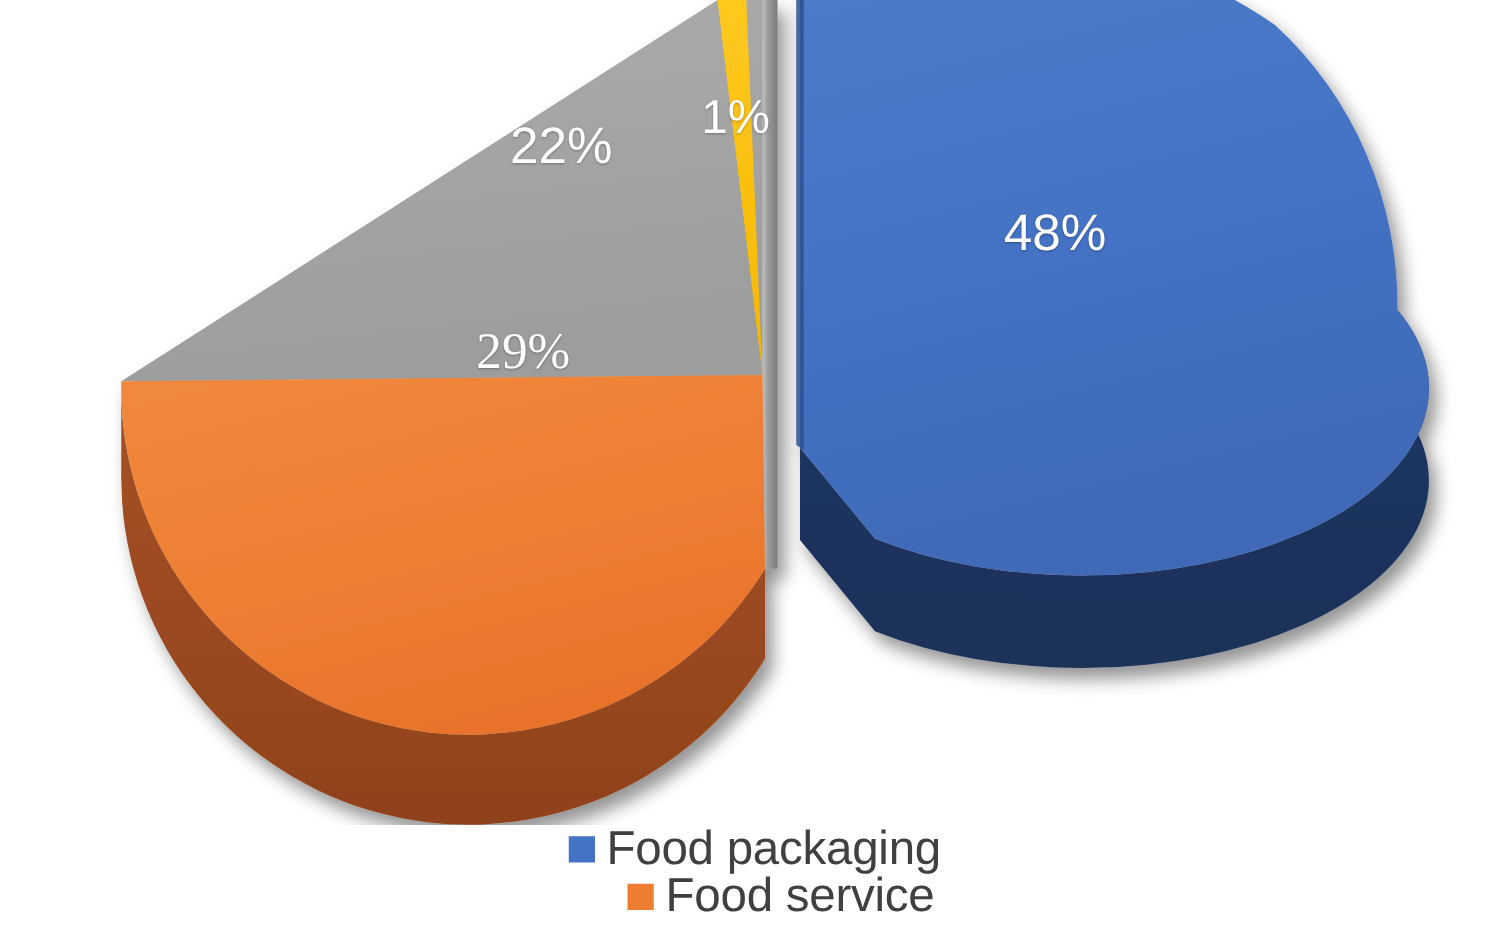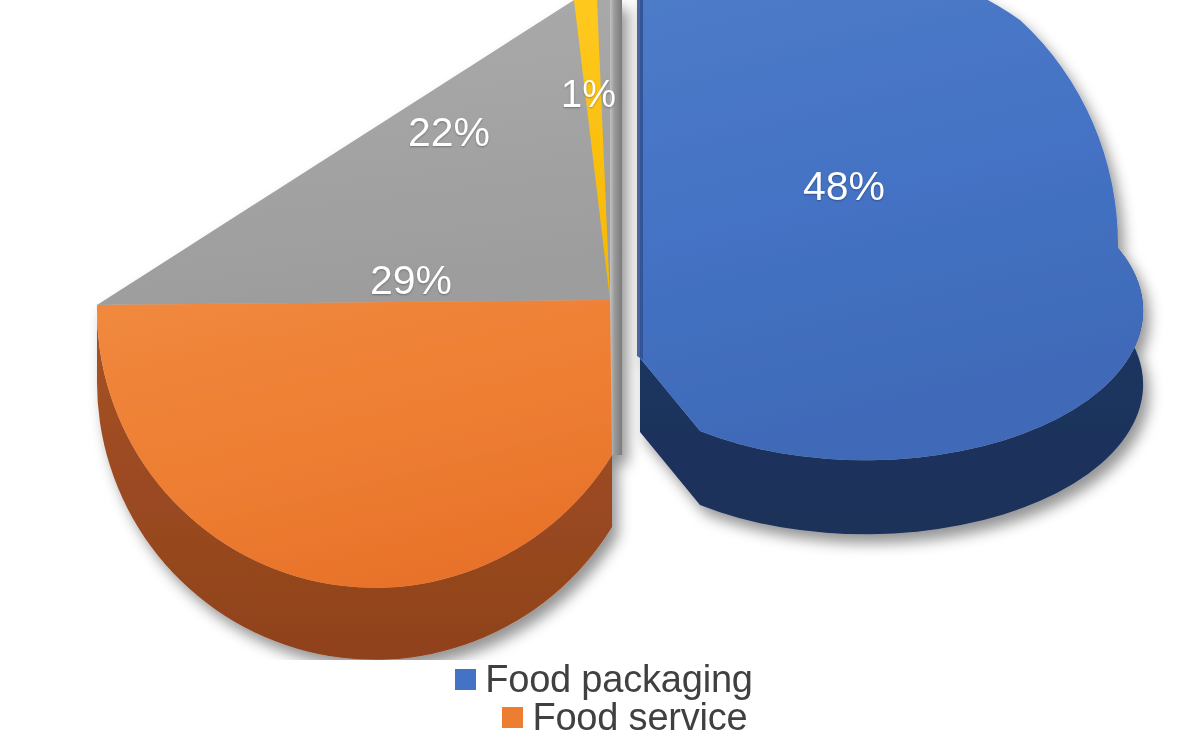--- a/index.html
+++ b/index.html
@@ -42,22 +42,22 @@
     color: #ffffff;
     font-family: "Liberation Sans", sans-serif;
     font-size: 41px;
     font-weight: 400;
     line-height: 1;
     white-space: nowrap;
     text-shadow: 0 1px 2px rgba(0,0,0,0.30);
     pointer-events: none;
   }
   .data-label.lbl-blue   { left: 803px; top: 166px; }
-  .data-label.lbl-orange { left: 370px; top: 260px; }
-  .data-label.lbl-gray   { left: 408px; top: 112px; }
+  .data-label.lbl-orange { left: 381px; top: 260px; font-family: Liberation Serif, serif; }
+  .data-label.lbl-gray   { left: 408px; top: 96px; }
   .data-label.lbl-yellow { left: 561px; top: 75px; font-size: 38px; }
 
   
   .legend {
     position: absolute;
     left: 0;
     top: 660px;
     width: 1200px;
     height: 52px;
     display: flex;

